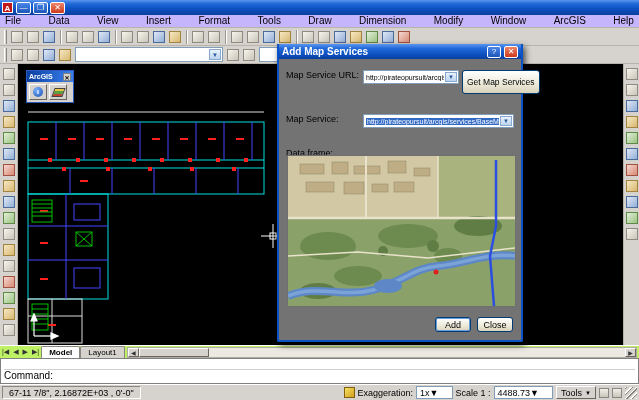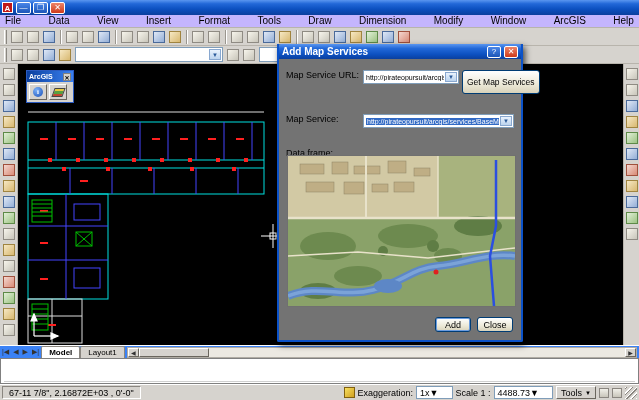--- a/index.html
+++ b/index.html
@@ -58,21 +58,21 @@
     text-align:center; border:1px solid #808080; }
   .pal-body { display:flex; gap:2px; padding:2px; }
   .pal-btn { width:18px; height:16px; background:#d6d3ce; border:1px solid; border-color:#fff #6a665e #6a665e #fff;
     display:flex; align-items:center; justify-content:center; }
   .info-glyph { width:10px; height:10px; border-radius:50%; background:radial-gradient(circle at 35% 30%,#7ab0f8,#1a50b8);
     color:#fff; font-size:7px; font-weight:bold; text-align:center; line-height:10px; font-family:"Liberation Serif",serif; }
   .layers-glyph { width:11px; height:9px; background:linear-gradient(180deg,#e8c840 0 33%,#58a040 33% 66%,#c04830 66% 100%);
     border:1px solid #444; transform:skewX(-20deg); }
 
   
-  .tabbar { height:13px; flex:0 0 13px; display:flex; align-items:center; background:#3b82f6;
+  .tabbar { height:13px; flex:0 0 13px; display:flex; align-items:center; background:#bef264;
     font-size:8px; border-top:1px solid #fff; }
   .tabnav { padding:0 2px; color:#333; font-size:7px; }
   .tab { padding:0 7px; height:12px; line-height:12px; border:1px solid #8a8680; border-bottom:none;
     border-radius:2px 2px 0 0; background:#d6d3ce; font-size:8px; }
   .tab.active { background:#fff; font-weight:bold; }
   .hscroll { flex:1; height:11px; margin:0 2px; background:#ece9e2; border:1px solid #b0aca4;
     display:flex; align-items:stretch; }
   .scroll-arrow { width:11px; background:#d6d3ce; border:1px solid; border-color:#fff #6a665e #6a665e #fff;
     font-size:6px; line-height:9px; text-align:center; color:#333; }
   .scroll-thumb { width:70px; background:#d6d3ce; border:1px solid; border-color:#fff #6a665e #6a665e #fff; }
@@ -376,20 +376,21 @@
     <span class="hscroll">
       <span class="scroll-arrow">◀</span>
       <span class="scroll-thumb"></span>
       <span class="scroll-track"></span>
       <span class="scroll-arrow">▶</span>
     </span>
   </div>
 
   <div class="cmdwin">
     <div class="cmd-history"></div>
+    <div class="cmd-line">Command:</div>
   </div>
 
   <div class="statusbar">
     <span class="coords">67-11 7/8", 2.16872E+03 , 0'-0"</span>
     <span class="sb-spacer"></span>
     <span class="sb-icon"></span>
     <span class="sb-label">Exaggeration:</span>
     <span class="sb-combo">
       <span>1x</span>
       <span class="arr">▼</span>

